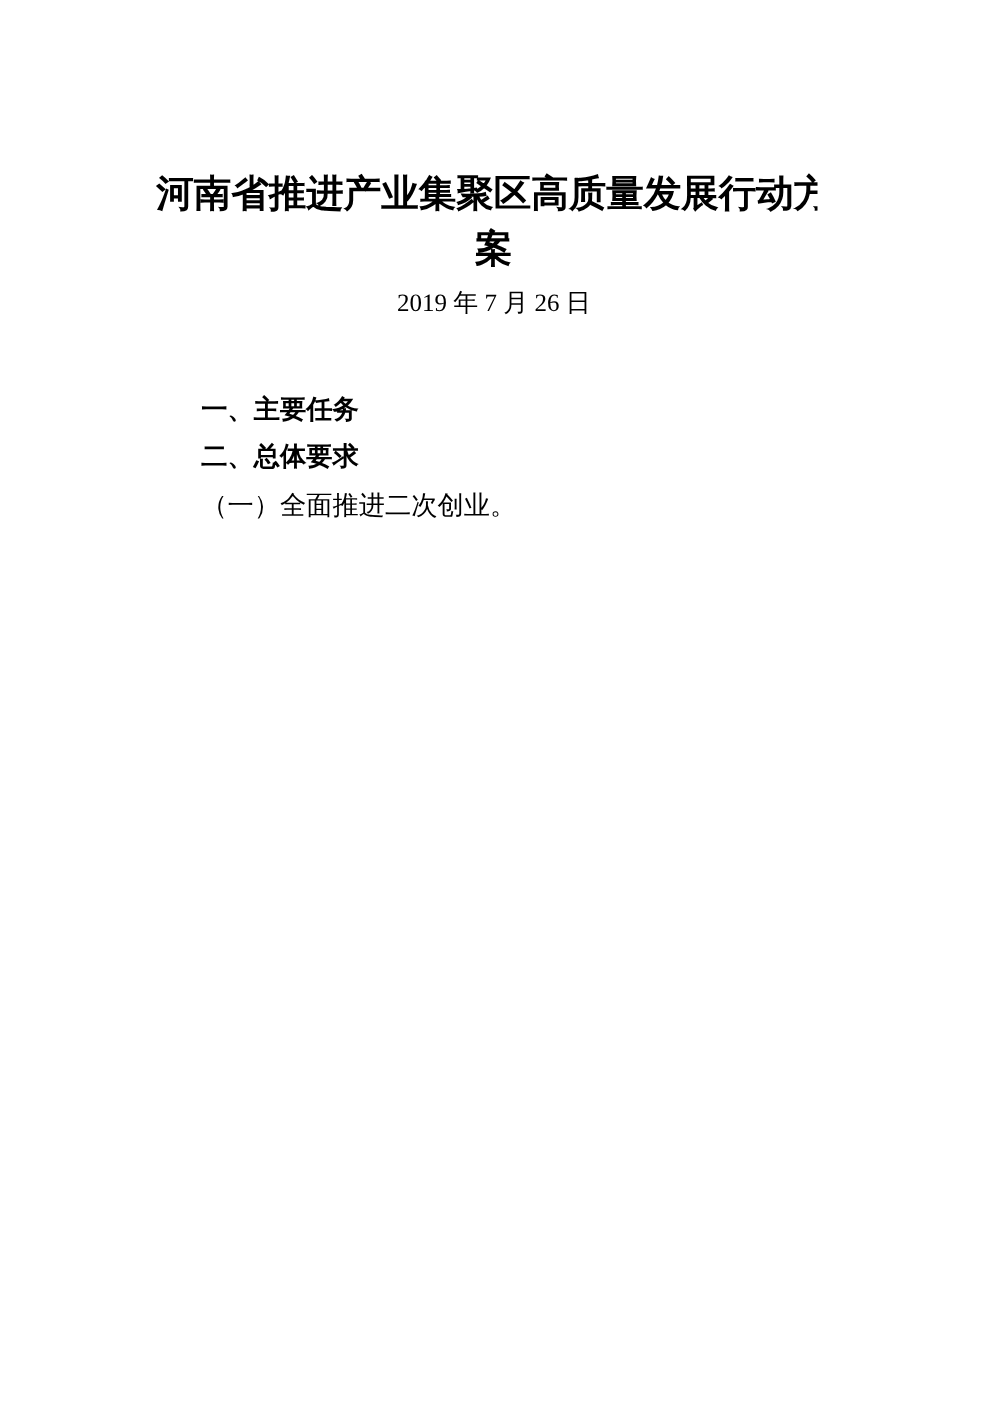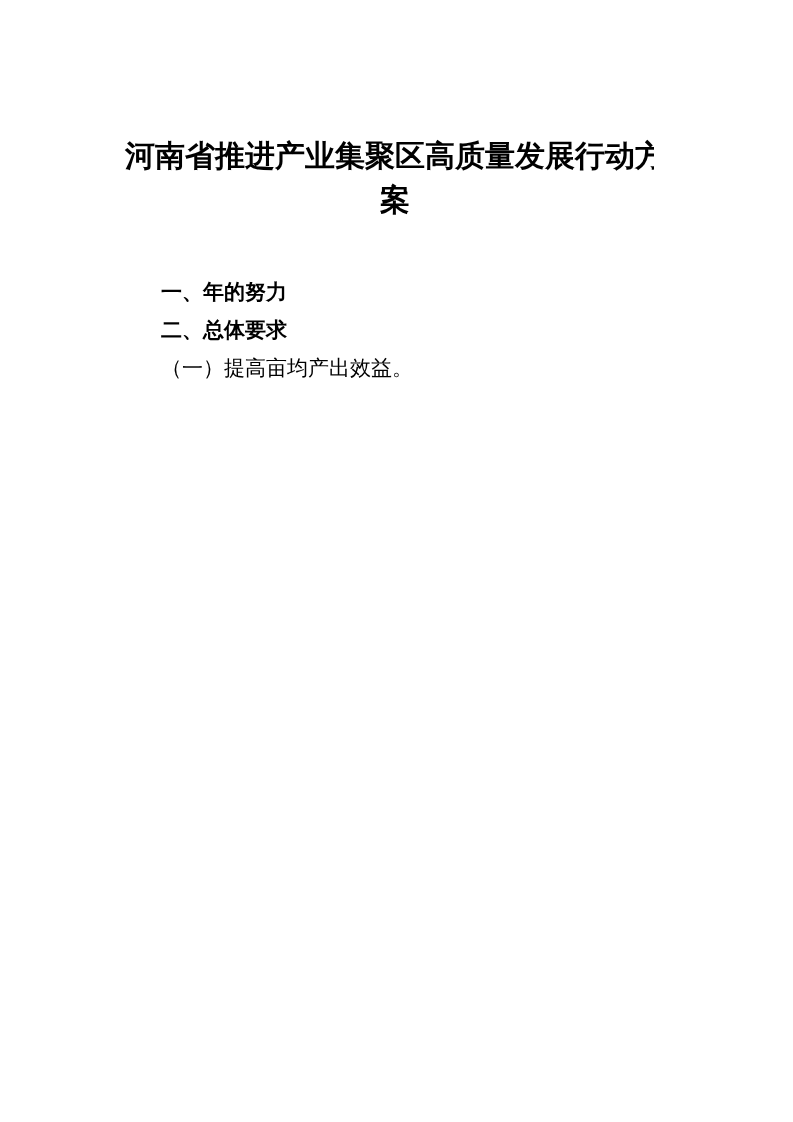--- a/index.html
+++ b/index.html
@@ -58,19 +58,20 @@
     text-indent: 2em;
     text-align: left;
   }
 </style>
 </head>
 <body>
 
 <div class="page">
   <div class="content">
     <h1 class="doc-title">河南省推进产业集聚区高质量发展行动方案</h1>
+    <p class="doc-date">2019 年 7 月 26 日</p>
     <div class="body-text">
-      <h2 class="sec-heading">一、年的努力</h2>
+      <h2 class="sec-heading">一、主要任务</h2>
       <h2 class="sec-heading">二、总体要求</h2>
-      <p class="para">（一）提高亩均产出效益。</p>
+      <p class="para">（一）全面推进二次创业。</p>
     </div>
   </div>
 </div>
 
 </body></html>

